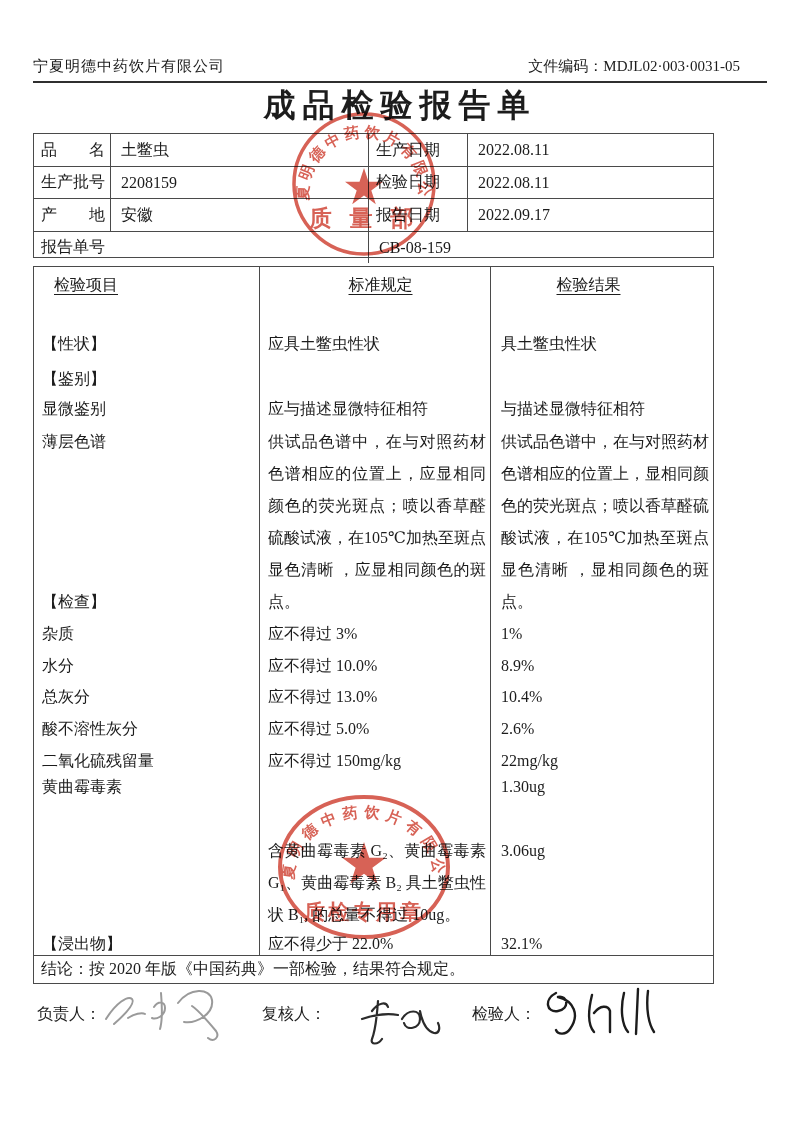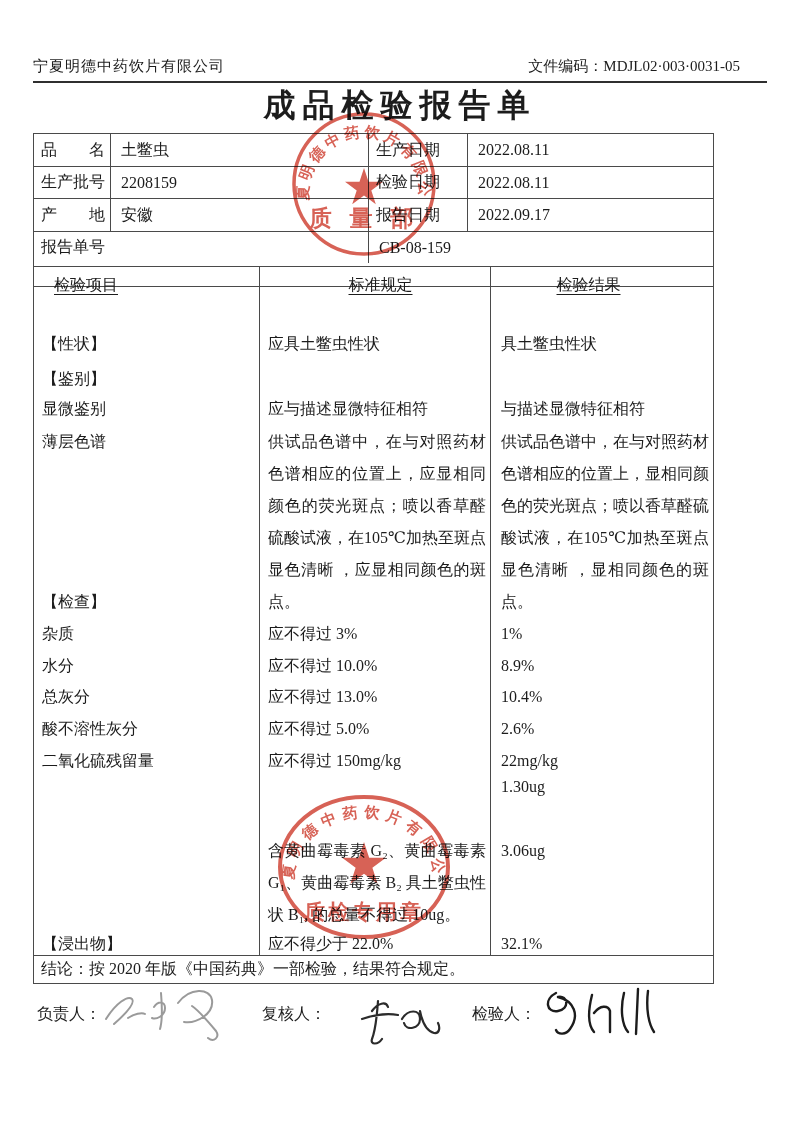--- a/index.html
+++ b/index.html
@@ -5,21 +5,21 @@
   html,body{margin:0;padding:0;background:#fff;}
   .page{position:relative;width:800px;height:1131px;background:#ffffff;overflow:hidden;
         font-family:"Liberation Serif","DejaVu Serif",serif;color:#1c1c1c;}
   
   .company{position:absolute;left:33px;top:57px;font-size:15px;letter-spacing:1px;}
   .doccode{position:absolute;right:60px;top:57px;font-size:15px;}
   .hdr-rule{position:absolute;left:33px;top:81px;width:734px;height:2px;background:#2f2f2f;}
   .title{position:absolute;left:0;top:84px;width:100%;text-align:center;
          font-size:32px;font-weight:bold;letter-spacing:7px;}
   
-  .info-table{position:absolute;left:33px;top:133px;width:681px;height:154px;
+  .info-table{position:absolute;left:33px;top:133px;width:681px;height:125px;
               border:1px solid #4a4a4a;box-sizing:border-box;display:grid;
               grid-template-columns:77px 258px 99px 1fr;
               grid-template-rows:33px 32px 33px 31px;font-size:16px;}
   .info-table .cell{border-right:1px solid #4a4a4a;border-bottom:1px solid #4a4a4a;
               display:flex;align-items:center;padding-left:7px;white-space:nowrap;overflow:hidden;}
   .info-table .cell.last{border-right:none;}
   .info-table .cell.bot{border-bottom:none;}
   .info-table .cell.val{padding-left:10px;}
   .span2a{grid-column:1 / span 2;}
   .span2b{grid-column:3 / span 2;}
@@ -114,20 +114,21 @@
     <div class="mt-cell c3" style="top:414px">10.4%</div>
 
     <div class="mt-cell c1" style="top:446px">酸不溶性灰分</div>
     <div class="mt-cell c2" style="top:446px">应不得过 5.0%</div>
     <div class="mt-cell c3" style="top:446px">2.6%</div>
 
     <div class="mt-cell c1" style="top:478px">二氧化硫残留量</div>
     <div class="mt-cell c2" style="top:478px">应不得过 150mg/kg</div>
     <div class="mt-cell c3" style="top:478px">22mg/kg</div>
 
+    <div class="mt-cell c1" style="top:504px">黄曲霉毒素</div>
     <div class="mt-cell c3" style="top:504px">1.30ug</div>
     <div class="mt-cell c2 para" style="top:568px">含黄曲霉毒素 G₂、黄曲霉毒素 G₁、黄曲霉毒素 B₂ 具土鳖虫性状 B₁, 的总量不得过 10ug。</div>
     <div class="mt-cell c3" style="top:568px">3.06ug</div>
 
     <div class="mt-cell c1" style="top:661px">【浸出物】</div>
     <div class="mt-cell c2" style="top:661px">应不得少于 22.0%</div>
     <div class="mt-cell c3" style="top:661px">32.1%</div>
   </div>
 
   <div class="conclusion">

